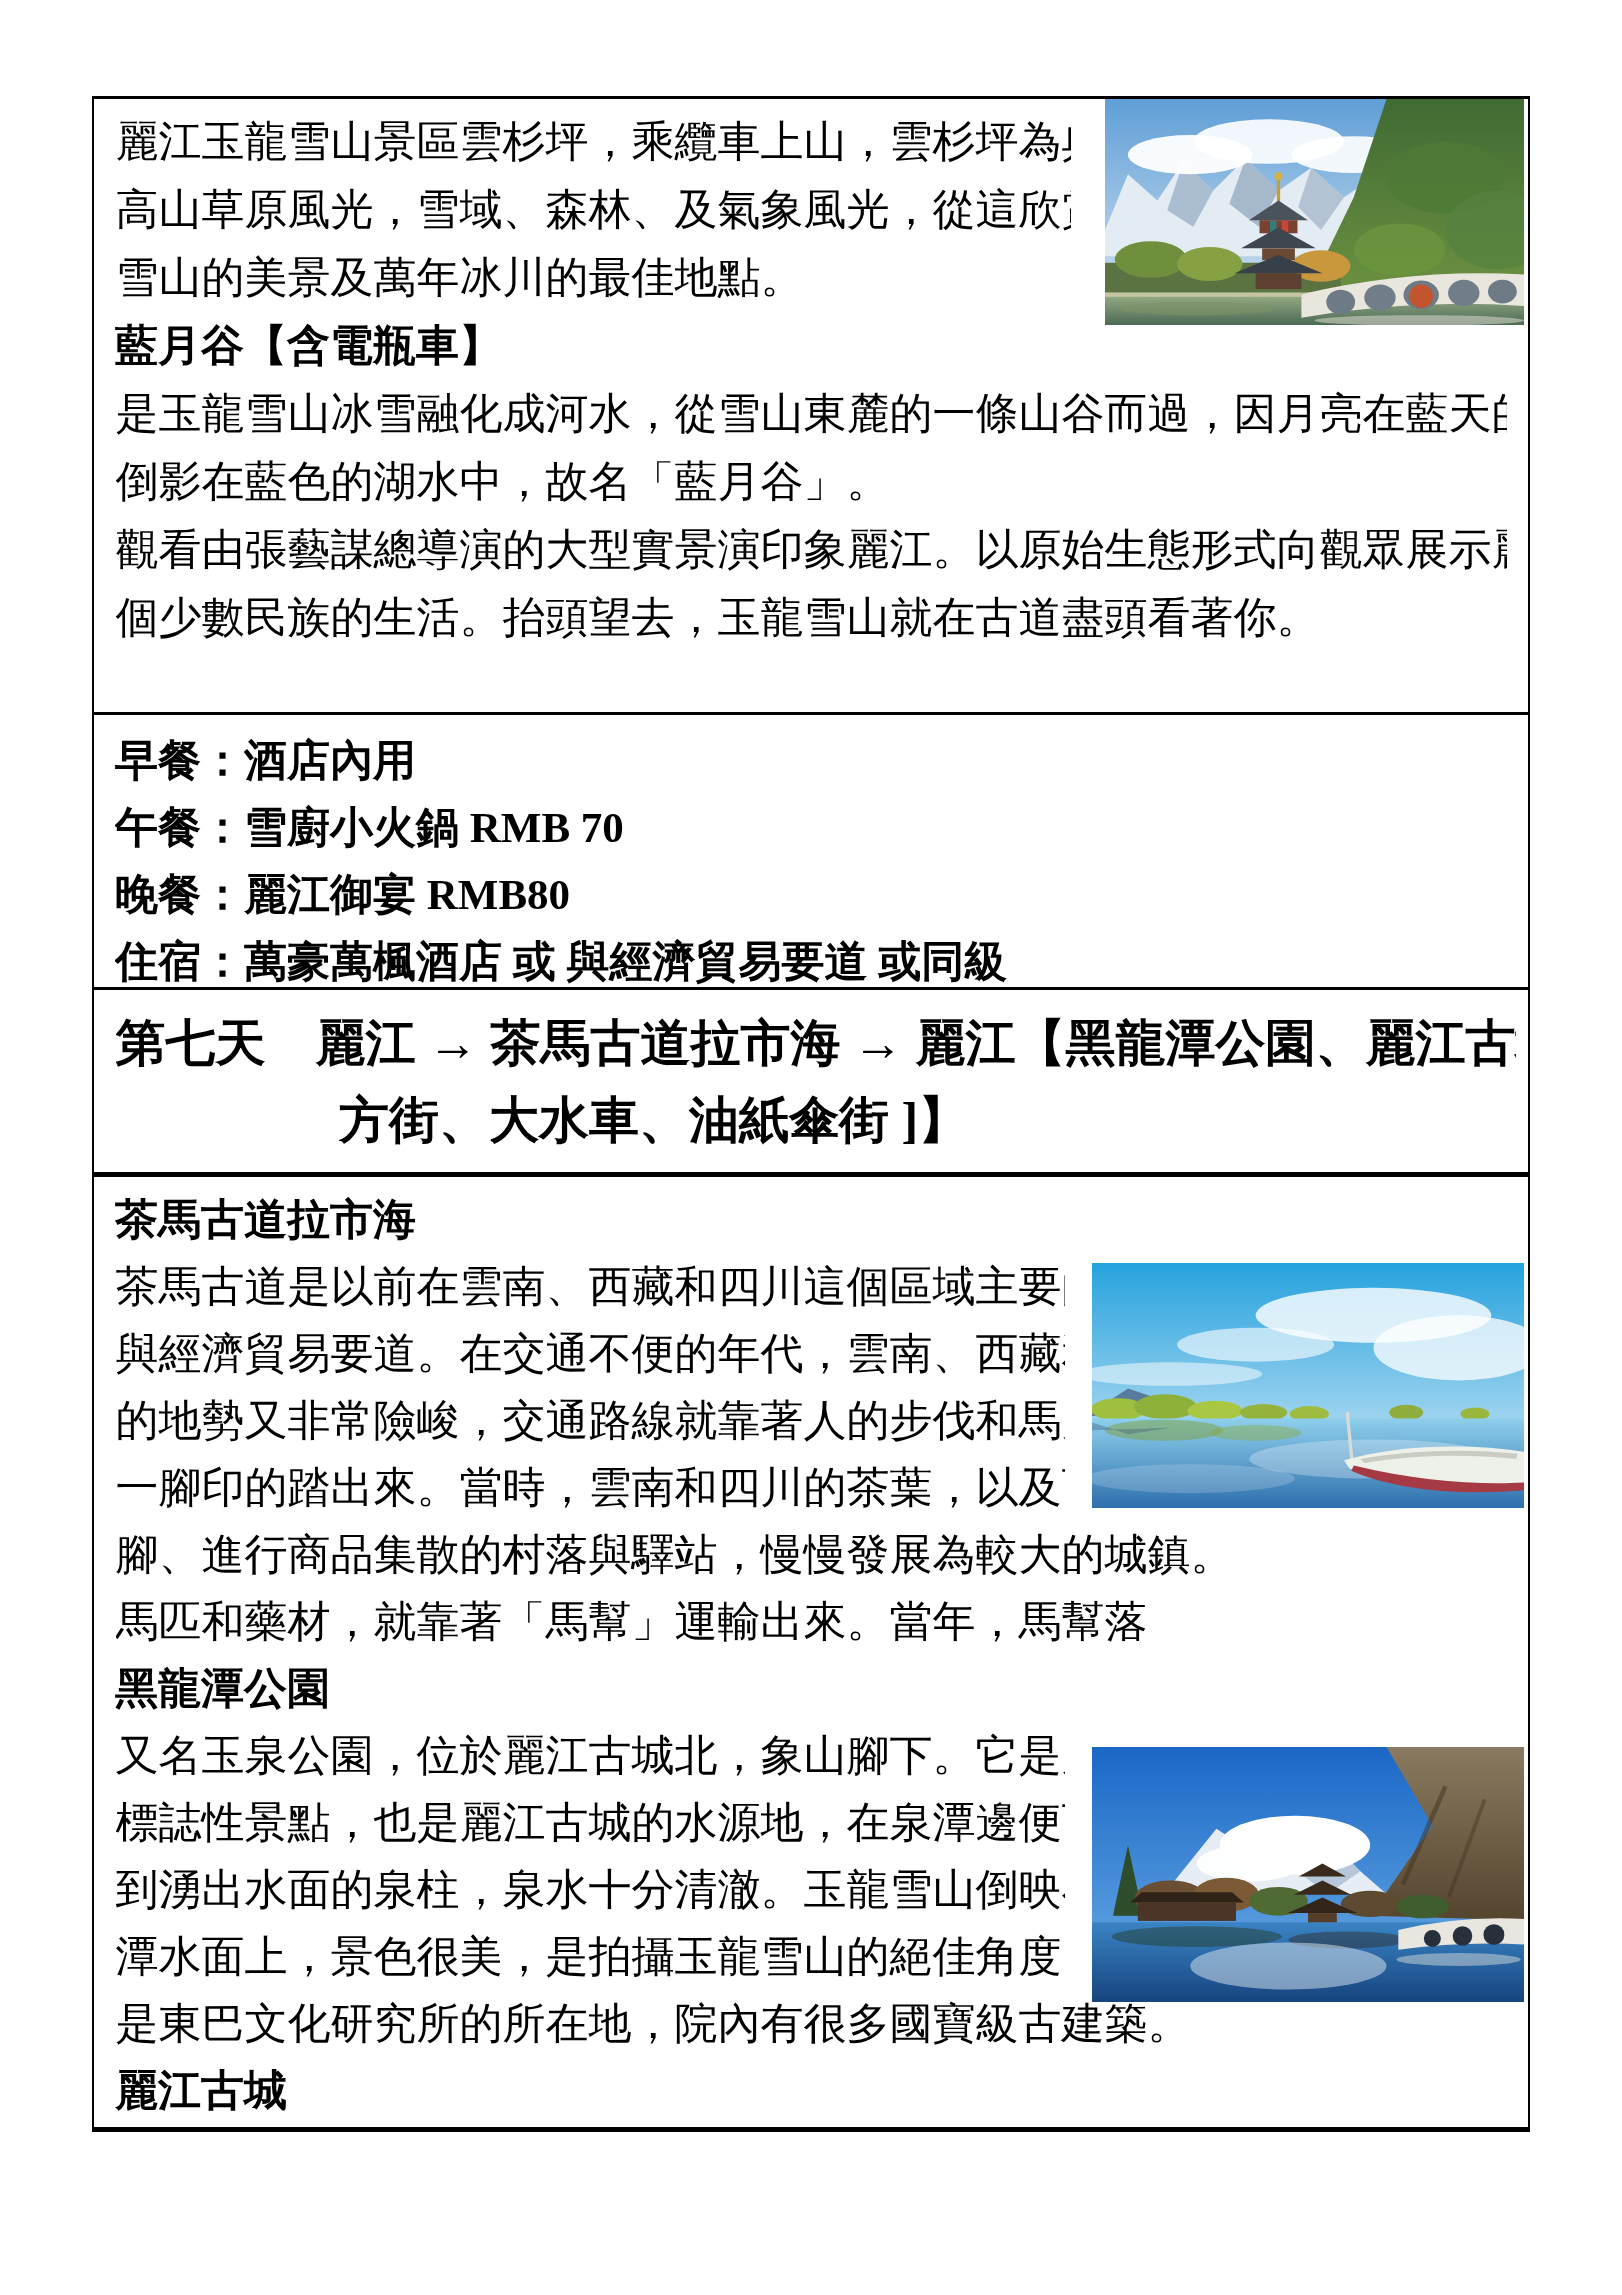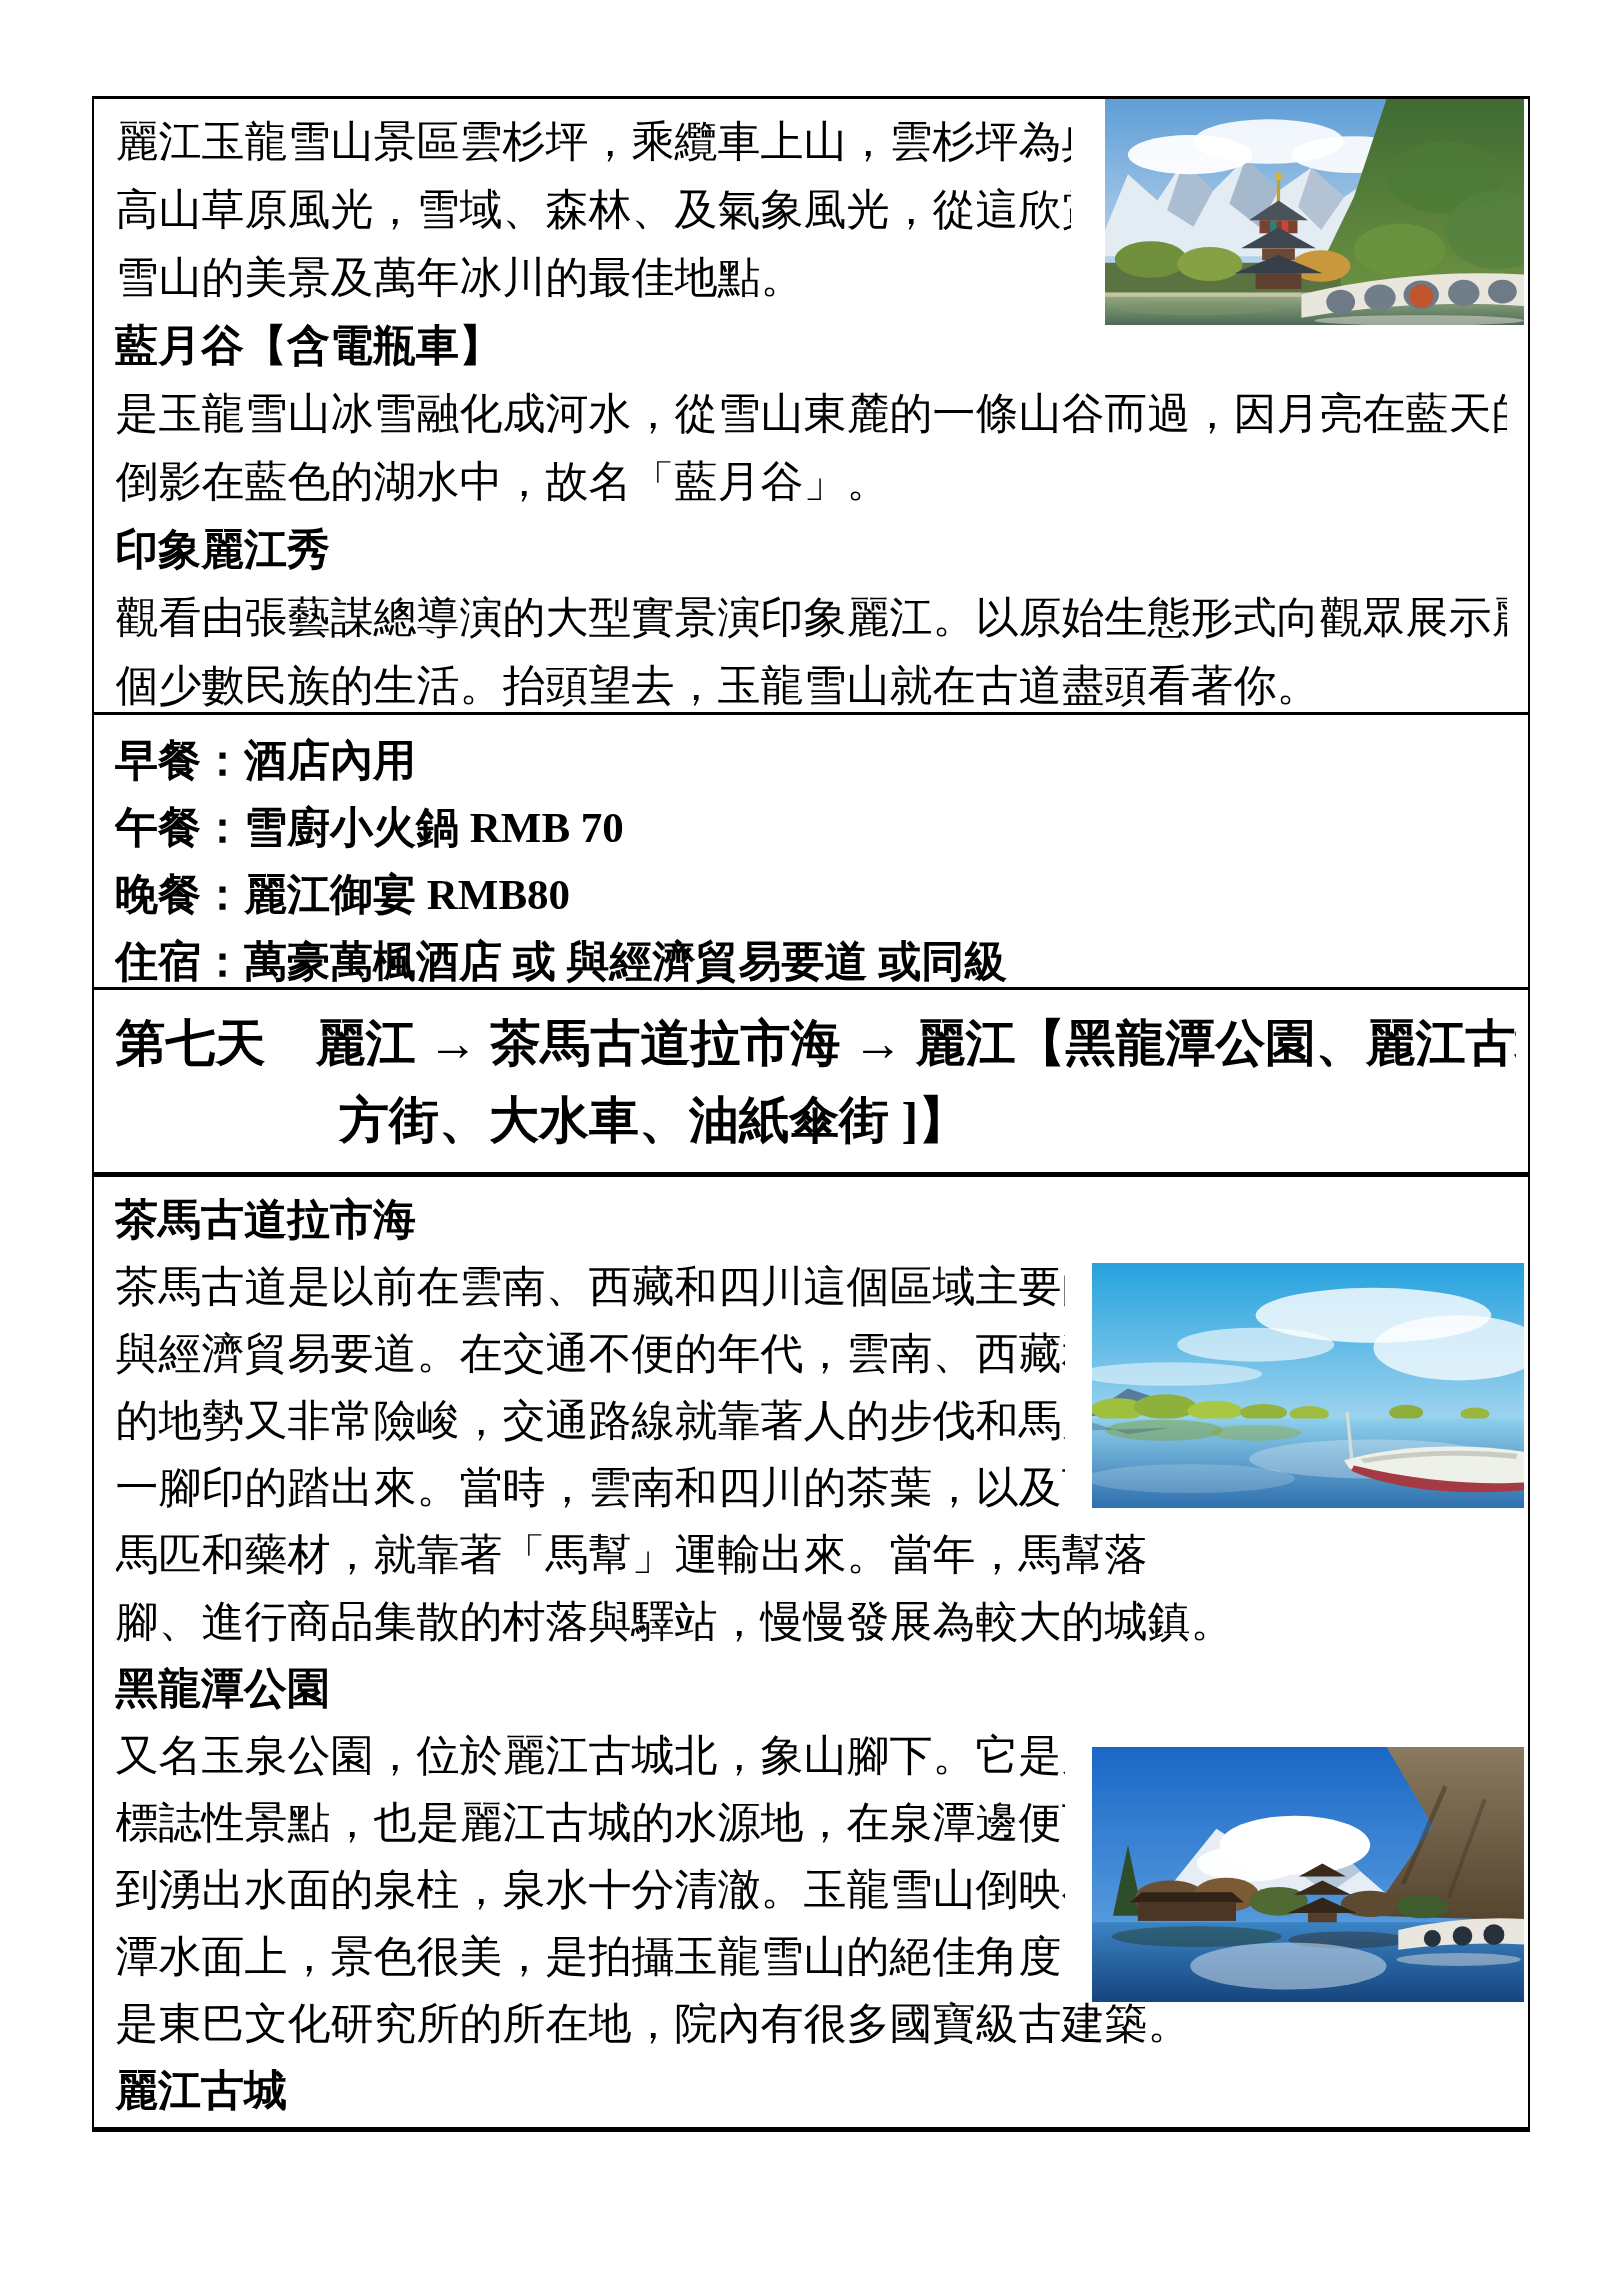--- a/index.html
+++ b/index.html
@@ -125,21 +125,20 @@
           <ellipse cx="480" cy="338" rx="160" ry="8" fill="#e9e6dd" opacity="0.5"></ellipse>
         </svg>
       </figure>
 
       <p class="l w6 mt14">麗江玉龍雪山景區雲杉坪，乘纜車上山，雲杉坪為典型的</p>
       <p class="l w6">高山草原風光，雪域、森林、及氣象風光，從這欣賞玉龍</p>
       <p class="l w6">雪山的美景及萬年冰川的最佳地點。</p>
       <h3 class="l w6 b">藍月谷【含電瓶車】</h3>
       <p class="l wf">是玉龍雪山冰雪融化成河水，從雪山東麓的一條山谷而過，因月亮在藍天的映襯下</p>
       <p class="l wf">倒影在藍色的湖水中，故名「藍月谷」。</p>
-      <h3 class="l wf b">印象麗江秀</h3>
       <p class="l wf">觀看由張藝謀總導演的大型實景演印象麗江。以原始生態形式向觀眾展示麗江 10</p>
       <p class="l wf">個少數民族的生活。抬頭望去，玉龍雪山就在古道盡頭看著你。</p>
     </section>
 
     <section class="row row-meals">
       <p class="l wf b mt18">早餐：酒店內用</p>
       <p class="l wf b">午餐：雪廚小火鍋  RMB 70</p>
       <p class="l wf b">晚餐：麗江御宴 RMB80</p>
       <p class="l wf b">住宿：萬豪萬楓酒店 或 與經濟貿易要道 或同級</p>
     </section>
@@ -237,22 +236,22 @@
           <circle cx="614" cy="287" r="16" fill="#27313b"></circle>
           <ellipse cx="560" cy="325" rx="95" ry="10" fill="#e8e6df" opacity="0.45"></ellipse>
         </svg>
       </figure>
 
       <h3 class="l w7 b mt14">茶馬古道拉市海</h3>
       <p class="l w7">茶馬古道是以前在雲南、西藏和四川這個區域主要的交通</p>
       <p class="l w7">與經濟貿易要道。在交通不便的年代，雲南、西藏和四川</p>
       <p class="l w7">的地勢又非常險峻，交通路線就靠著人的步伐和馬兒一步</p>
       <p class="l w7">一腳印的踏出來。當時，雲南和四川的茶葉，以及西藏的</p>
+      <p class="l wf">腳、進行商品集散的村落與驛站，慢慢發展為較大的城鎮。</p>
       <p class="l wf">馬匹和藥材，就靠著「馬幫」運輸出來。當年，馬幫落</p>
-      <p class="l wf">腳、進行商品集散的村落與驛站，慢慢發展為較大的城鎮。</p>
       <h3 class="l w7 b">黑龍潭公園</h3>
       <p class="l w7">又名玉泉公園，位於麗江古城北，象山腳下。它是麗江的</p>
       <p class="l w7">標誌性景點，也是麗江古城的水源地，在泉潭邊便可以看</p>
       <p class="l w7">到湧出水面的泉柱，泉水十分清澈。玉龍雪山倒映在黑龍</p>
       <p class="l w7">潭水面上，景色很美，是拍攝玉龍雪山的絕佳角度。這裡</p>
       <p class="l wf">是東巴文化研究所的所在地，院內有很多國寶級古建築。</p>
       <h3 class="l wf b">麗江古城</h3>
     </section>
 
   </div>

